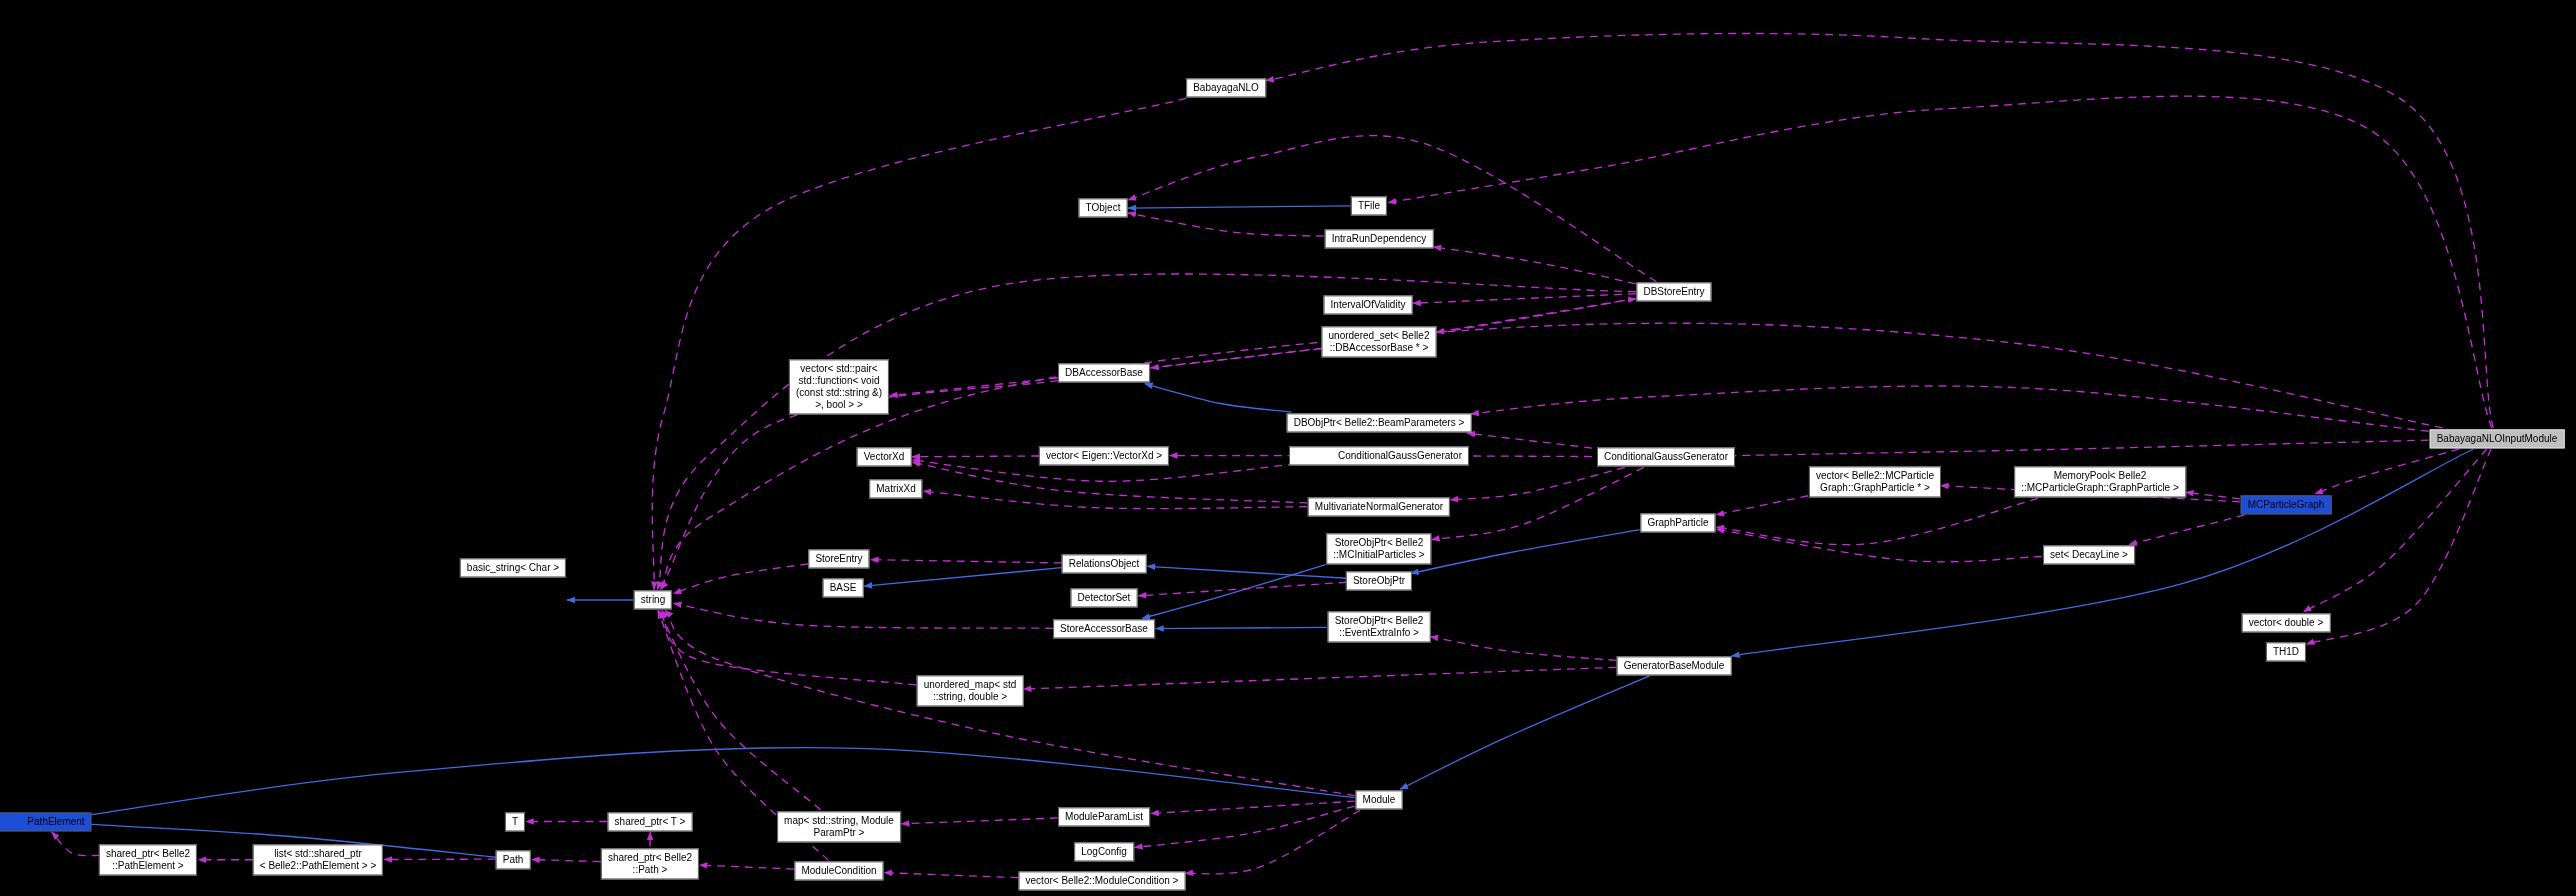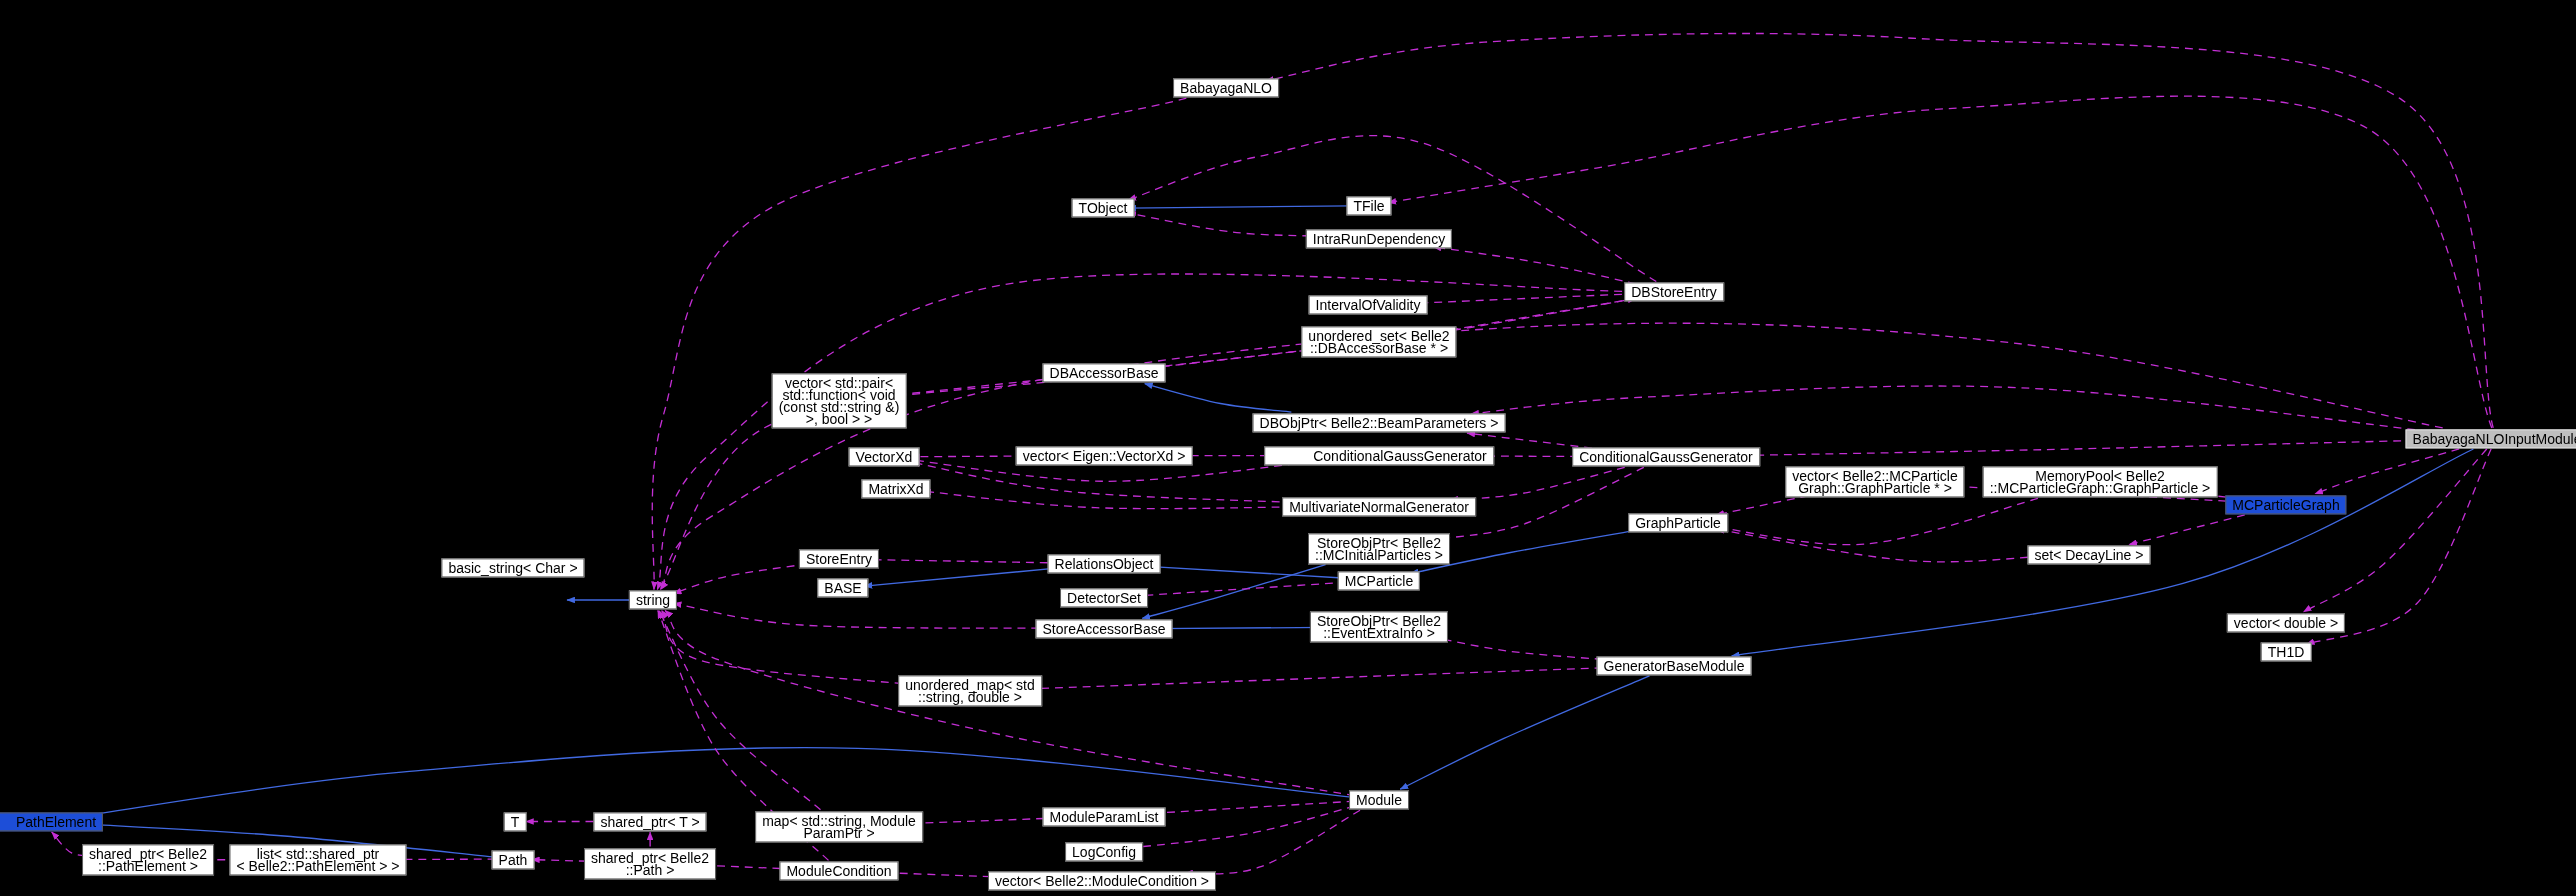--- a/index.html
+++ b/index.html
@@ -1,20 +1,20 @@
 <!DOCTYPE html>
 <html style="font-size:10.6px"><head>
 <meta charset="utf-8">
 <style>
   html,body{margin:0;padding:0;background:#000;}
   .stage{position:relative;width:2576px;height:896px;background:#000;overflow:hidden;
          font-family:"Liberation Sans",sans-serif;}
   .stage svg{position:absolute;left:0;top:0;z-index:1;}
   .node{position:absolute;transform:translate(-50%,-50%);background:#fff;
-        border:1.3px solid #585858;color:#000;font-size:14px;line-height:12px;
+        border:1.3px solid #585858;color:#000;font-size:10px;line-height:12px;
         padding:2.6px 6px;text-align:center;white-space:nowrap;z-index:2;cursor:pointer;}
   .node .line{pointer-events:none;}
   .node.main{background:#bfbfbf;border-color:#e0e0e0;}
 </style>
 </head>
 <body>
 
 <div class="stage" id="stage" style="background: rgb(0, 0, 0);">
   <svg id="edge-layer" width="2576" height="896" viewBox="0 0 3905 1359" xmlns="http://www.w3.org/2000/svg">
     <defs>
@@ -115,21 +115,21 @@
     <div class="node" style="left: 1368px; top: 305px; background: rgb(255, 255, 255); color: rgb(0, 0, 0);">
       <div class="line">IntervalOfValidity</div>
     </div>
     <div class="node" style="left: 1379px; top: 342px; background: rgb(255, 255, 255); color: rgb(0, 0, 0);">
       <div class="line">unordered_set&lt; Belle2</div>
       <div class="line">::DBAccessorBase * &gt;</div>
     </div>
     <div class="node" style="left: 1104px; top: 373px; background: rgb(255, 255, 255); color: rgb(0, 0, 0);">
       <div class="line">DBAccessorBase</div>
     </div>
-    <div class="node" style="left: 839px; top: 401px; background: rgb(255, 255, 255); color: rgb(0, 0, 0);">
+    <div class="node" style="left: 839px; top: 387px; background: rgb(255, 255, 255); color: rgb(0, 0, 0);">
       <div class="line">vector&lt; std::pair&lt;</div>
       <div class="line">std::function&lt; void</div>
       <div class="line">(const std::string &amp;)</div>
       <div class="line">&gt;, bool &gt; &gt;</div>
     </div>
     <div class="node" style="left: 1379px; top: 423px; background: rgb(255, 255, 255); color: rgb(0, 0, 0);">
       <div class="line">DBObjPtr&lt; Belle2::BeamParameters &gt;</div>
     </div>
     <div class="node" style="left: 884px; top: 457px; background: rgb(255, 255, 255); color: rgb(0, 0, 0);">
       <div class="line">VectorXd</div>
@@ -173,21 +173,21 @@
       <div class="line">StoreObjPtr&lt; Belle2</div>
       <div class="line">::MCInitialParticles &gt;</div>
     </div>
     <div class="node" style="left: 2089px; top: 555px; background: rgb(255, 255, 255); color: rgb(0, 0, 0);">
       <div class="line">set&lt; DecayLine &gt;</div>
     </div>
     <div class="node" style="left: 843px; top: 588px; background: rgb(255, 255, 255); color: rgb(0, 0, 0);">
       <div class="line">BASE</div>
     </div>
     <div class="node" style="left: 1379px; top: 581px; background: rgb(255, 255, 255); color: rgb(0, 0, 0);">
-      <div class="line">MCParticle</div>
+      <div class="line">StoreObjPtr</div>
     </div>
     <div class="node" style="left: 513px; top: 568px; background: rgb(255, 255, 255); color: rgb(0, 0, 0);">
       <div class="line">basic_string&lt; Char &gt;</div>
     </div>
     <div class="node" style="left: 653px; top: 600px; background: rgb(255, 255, 255); color: rgb(0, 0, 0);">
       <div class="line">string</div>
     </div>
     <div class="node" style="left: 1104px; top: 598px; background: rgb(255, 255, 255); color: rgb(0, 0, 0);">
       <div class="line">DetectorSet</div>
     </div>

